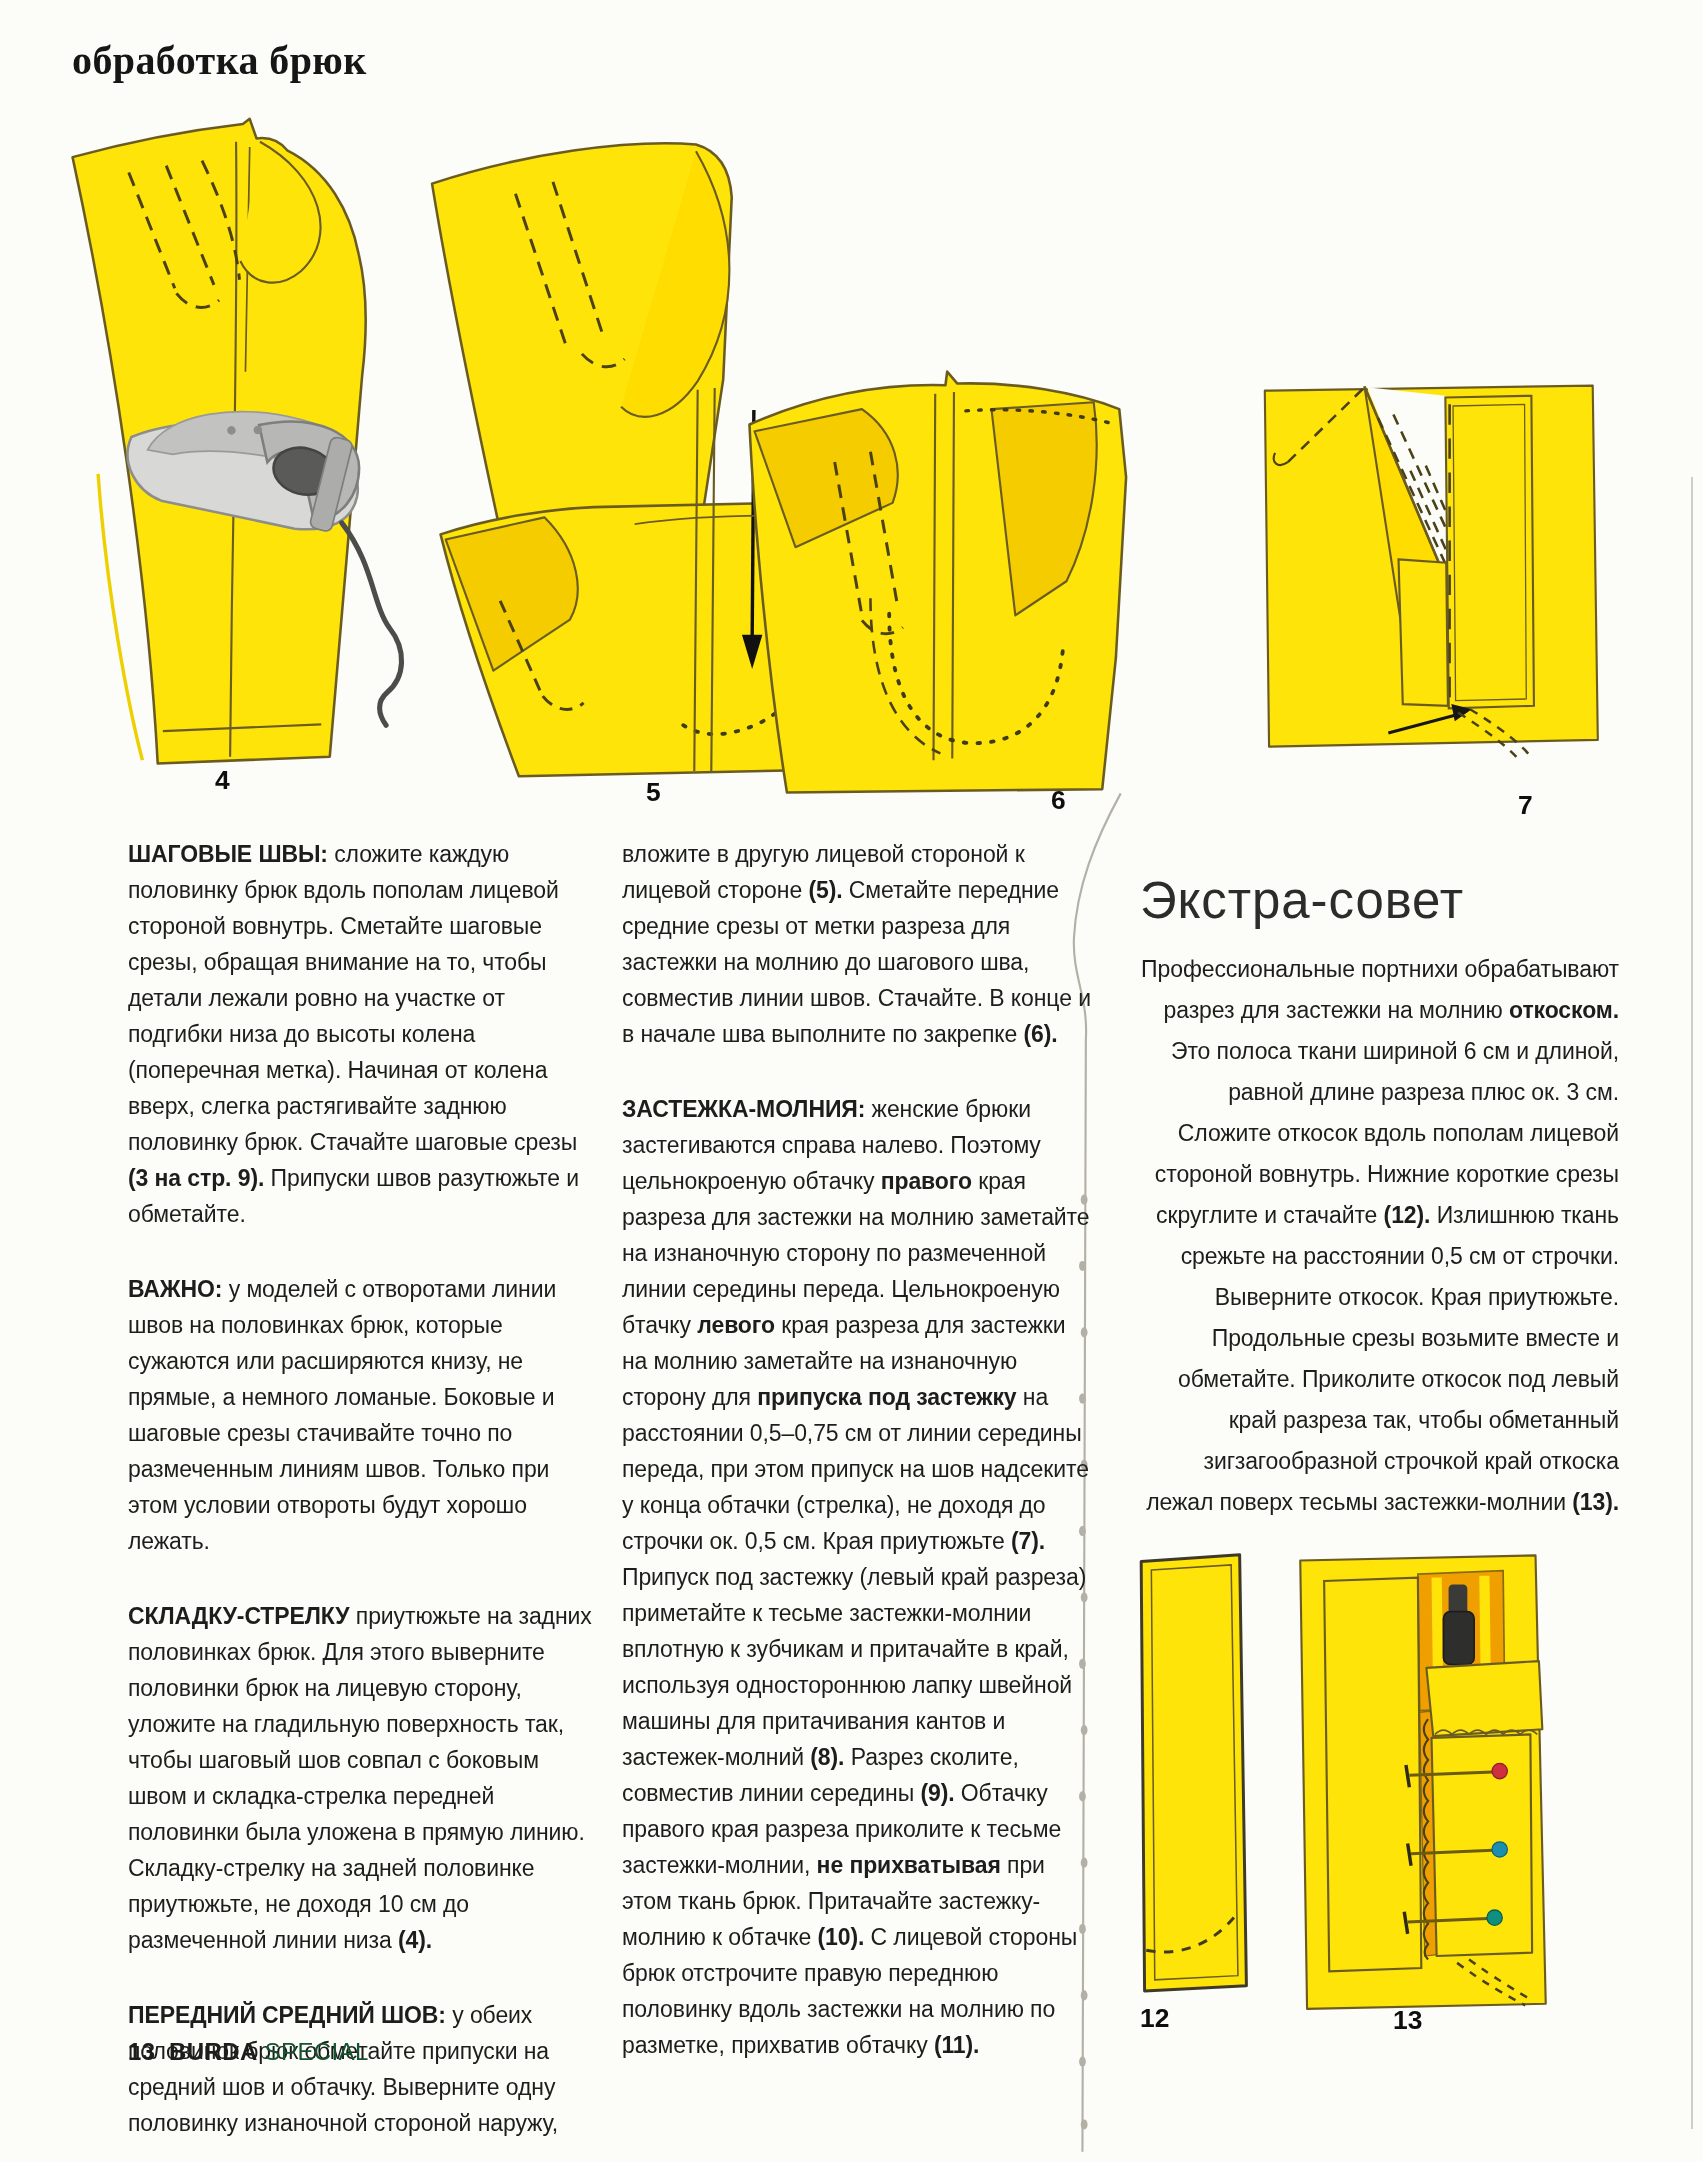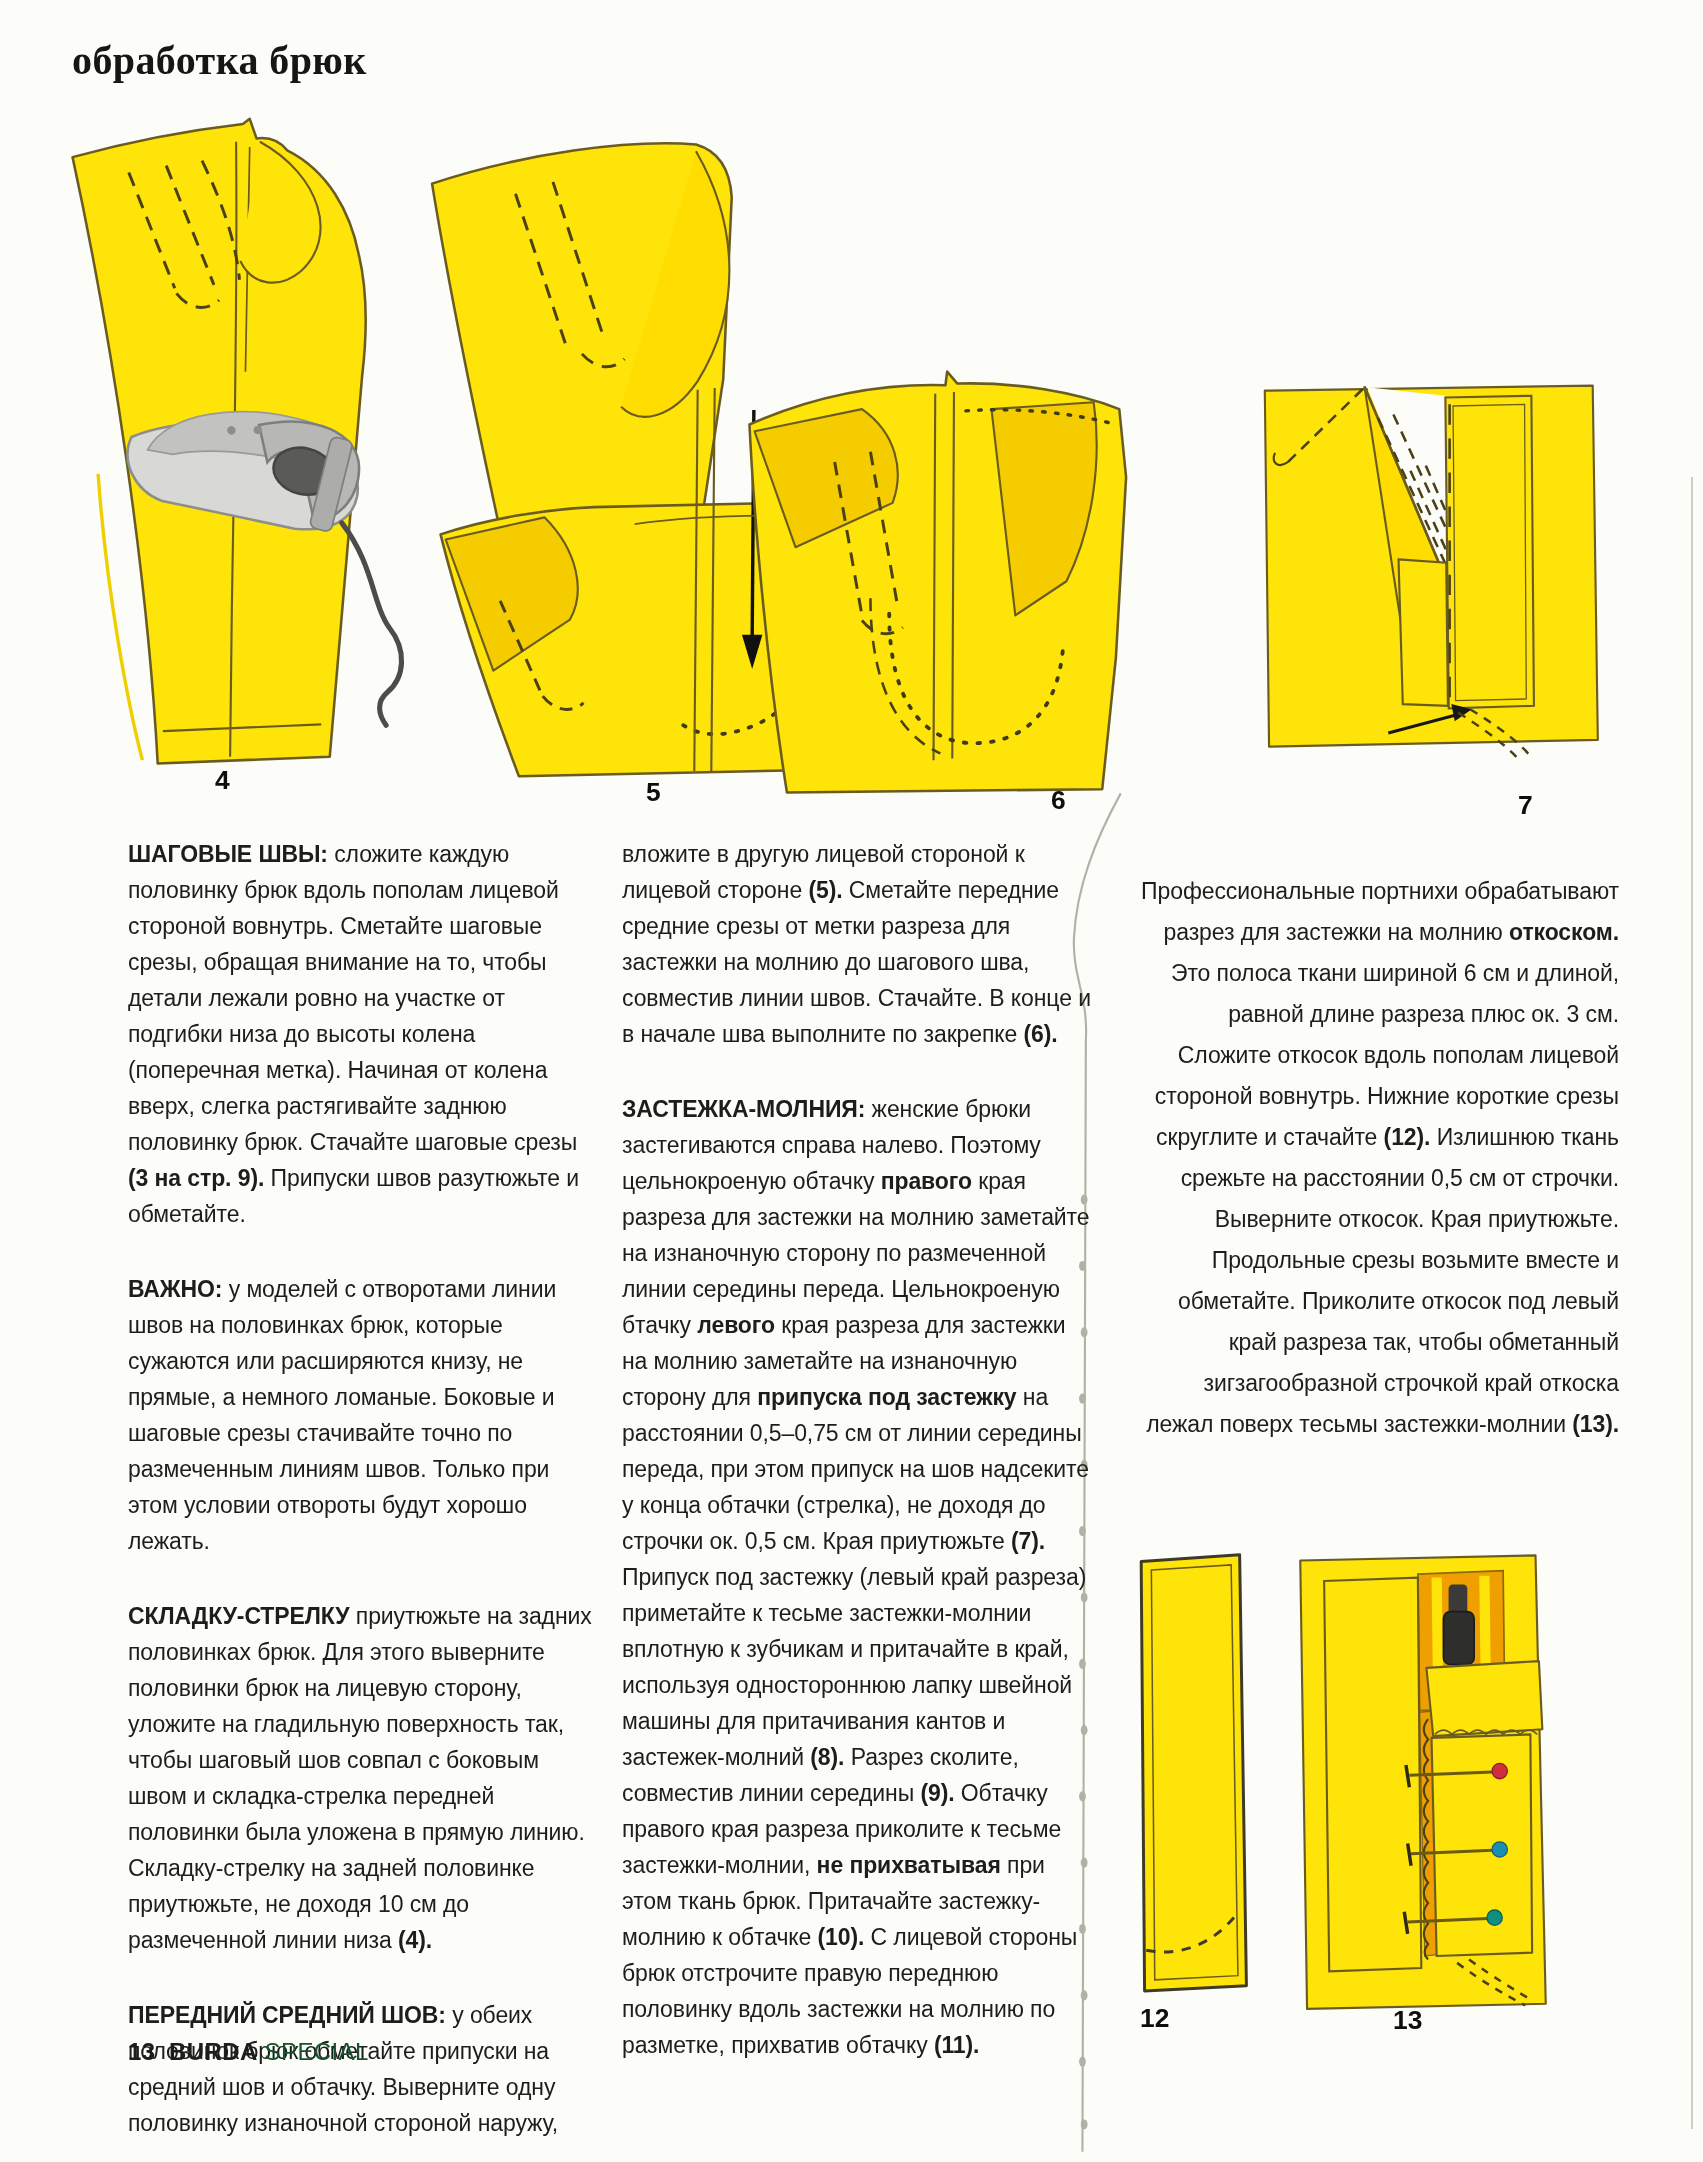--- a/index.html
+++ b/index.html
@@ -195,20 +195,21 @@
     <p><b>СКЛАДКУ-СТРЕЛКУ </b><span>приутюжьте на задних половинках брюк. Для этого выверните половинки брюк на лицевую сторону, уложите на гладильную поверхность так, чтобы шаговый шов совпал с боковым швом и складка-стрелка передней половинки была уложена в прямую линию. Складку-стрелку на задней половинке приутюжьте, не доходя 10 см до размеченной линии низа </span><b>(4).</b></p>
     <p><b>ПЕРЕДНИЙ СРЕДНИЙ ШОВ: </b><span>у обеих половинок брюк обметайте припуски на средний шов и обтачку. Выверните одну половинку изнаночной стороной наружу,</span></p>
   </div>
 
 <div id="middle-column" class="col" style="left:622px;top:836px;width:470px">
     <p><span>вложите в другую лицевой стороной к лицевой стороне </span><b>(5).</b><span> Сметайте передние средние срезы от метки разреза для застежки на молнию до шагового шва, совместив линии швов. Стачайте. В конце и в начале шва выполните по закрепке </span><b>(6).</b></p>
     <p><b>ЗАСТЕЖКА-МОЛНИЯ: </b><span>женские брюки застегиваются справа налево. Поэтому цельнокроеную обтачку </span><b>правого</b><span> края разреза для застежки на молнию заметайте на изнаночную сторону по размеченной линии середины переда. Цельнокроеную бтачку </span><b>левого</b><span> края разреза для застежки на молнию заметайте на изнаночную сторону для </span><b>припуска под застежку</b><span> на расстоянии 0,5–0,75 см от линии середины переда, при этом припуск на шов надсеките у конца обтачки (стрелка), не доходя до строчки ок. 0,5 см. Края приутюжьте </span><b>(7).</b><span> Припуск под застежку (левый край разреза) приметайте к тесьме застежки-молнии вплотную к зубчикам и притачайте в край, используя одностороннюю лапку швейной машины для притачивания кантов и застежек-молний </span><b>(8).</b><span> Разрез сколите, совместив линии середины </span><b>(9).</b><span> Обтачку правого края разреза приколите к тесьме застежки-молнии, </span><b>не прихватывая</b><span> при этом ткань брюк. Притачайте застежку-молнию к обтачке </span><b>(10).</b><span> С лицевой стороны брюк отстрочите правую переднюю половинку вдоль застежки на молнию по разметке, прихватив обтачку </span><b>(11).</b></p>
   </div>
 
 <div id="extra-column" class="col" style="left:1140px;top:871px;width:479px">
+  <h2 class="extra-heading">Экстра-совет</h2>
   <div>
       <p><span>Профессиональные портнихи обрабатывают разрез для застежки на молнию </span><b>откоском.</b><span> Это полоса ткани шириной 6 см и длиной, равной длине разреза плюс ок. 3 см. Сложите откосок вдоль пополам лицевой стороной вовнутрь. Нижние короткие срезы скруглите и стачайте </span><b>(12).</b><span> Излишнюю ткань срежьте на расстоянии 0,5 см от строчки. Выверните откосок. Края приутюжьте. Продольные срезы возьмите вместе и обметайте. Приколите откосок под левый край разреза так, чтобы обметанный зигзагообразной строчкой край откоска лежал поверх тесьмы застежки-молнии </span><b>(13).</b></p>
     </div>
 </div>
 
 <div class="footer">
   <span class="pg">13</span><span class="brand">BURDA</span><span class="edition">SPECIAL</span>
 </div>
 
 <div class="scan-edge"></div>

